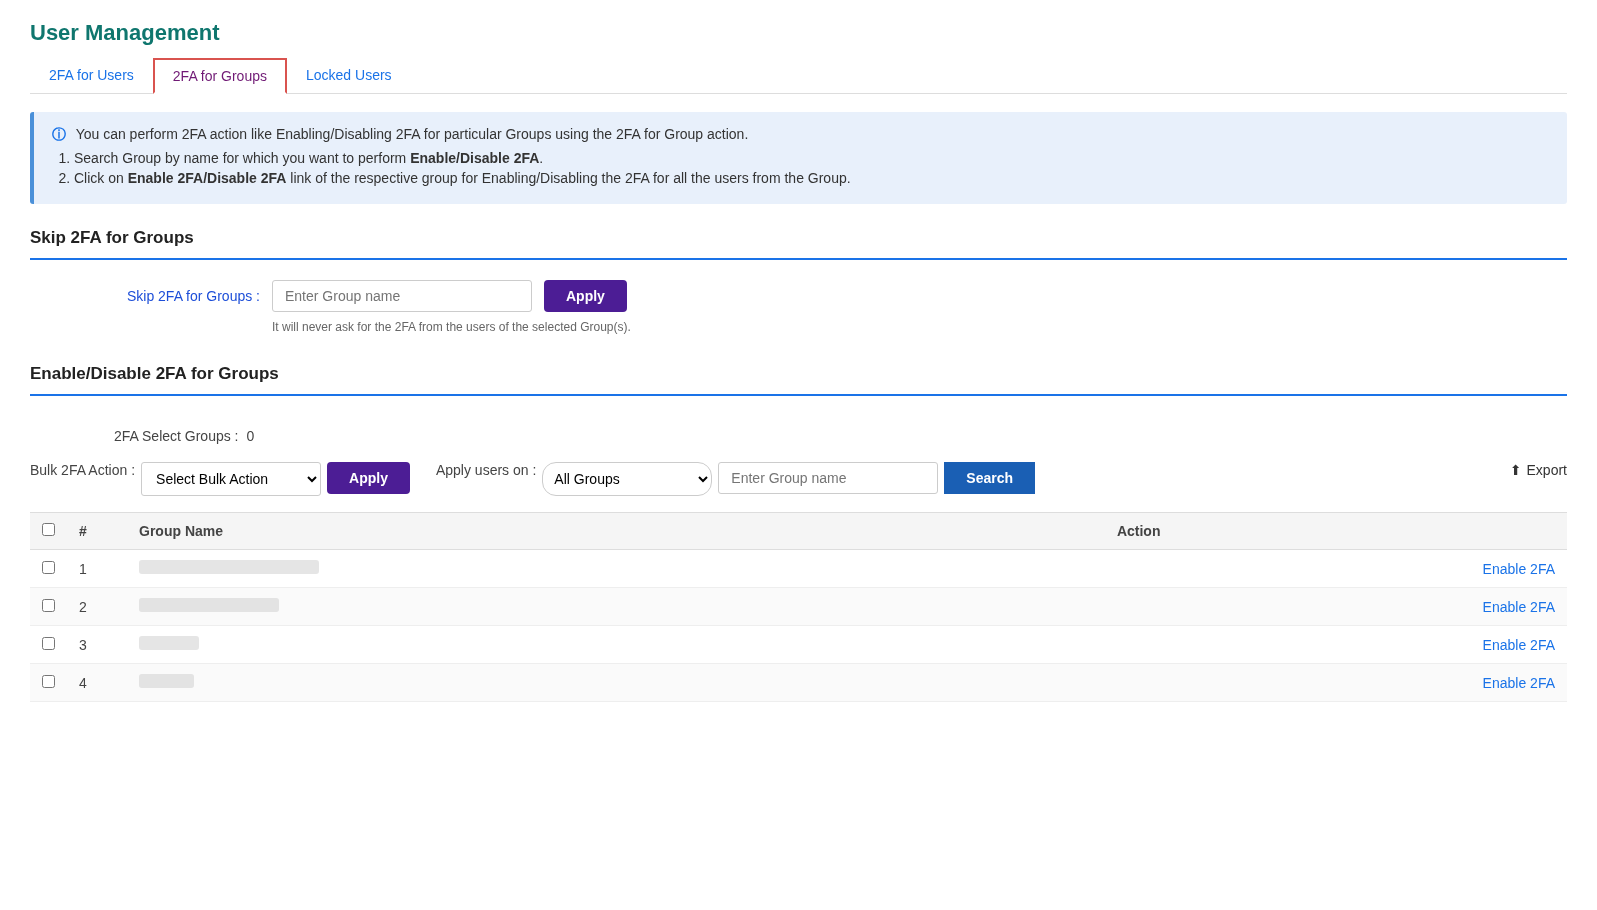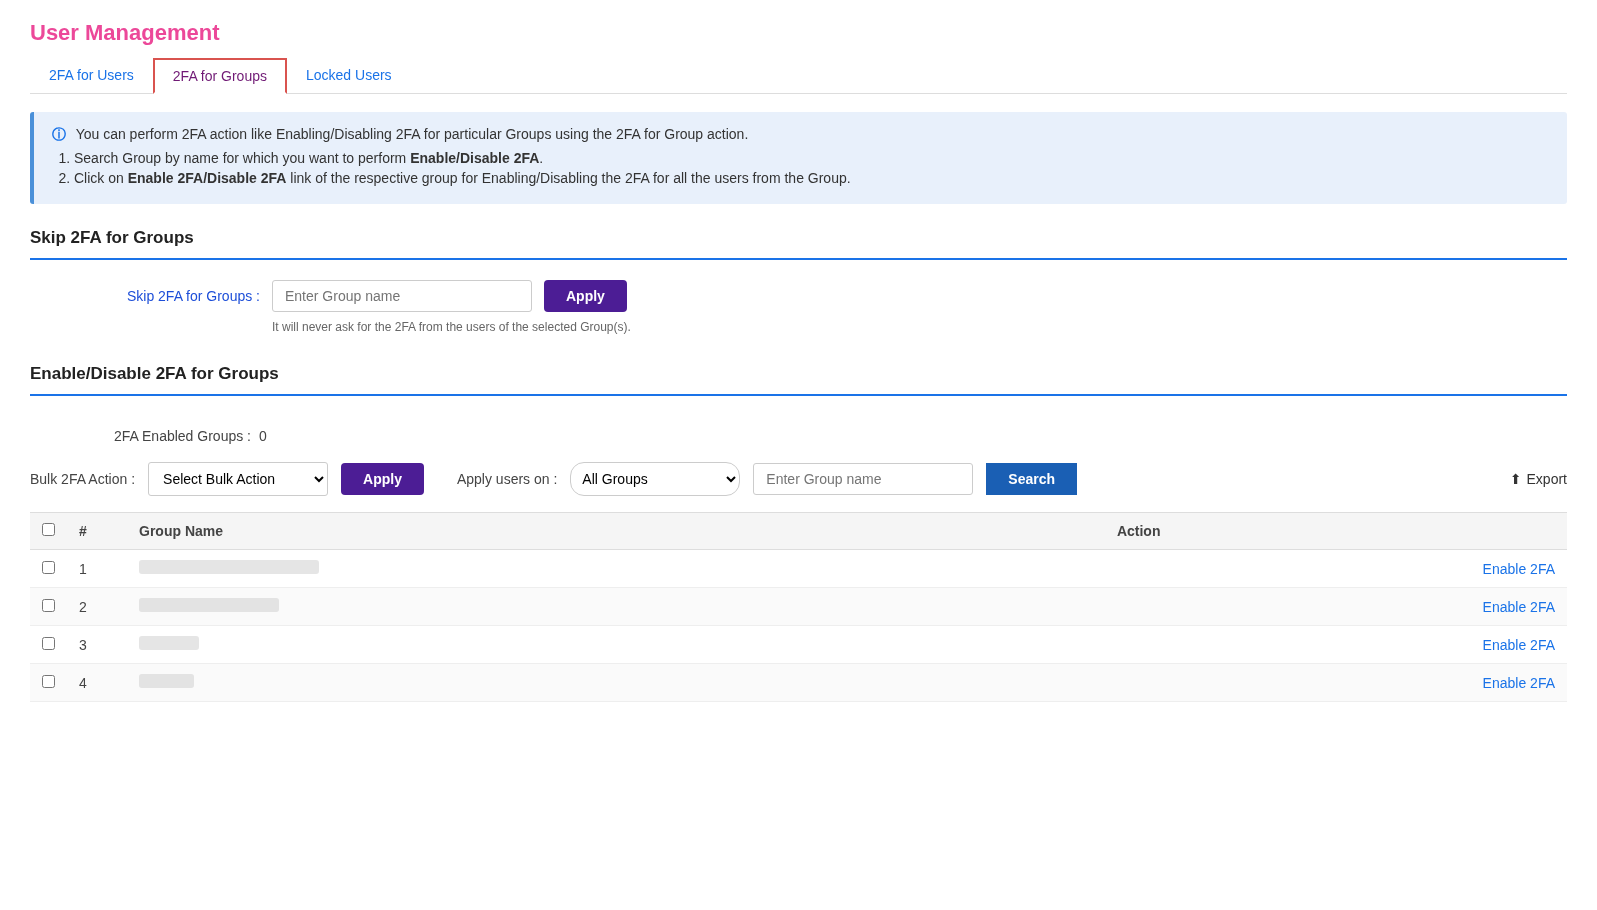--- a/index.html
+++ b/index.html
@@ -6,21 +6,21 @@
     body {
       font-family: Arial, sans-serif;
       font-size: 14px;
       color: #333;
       background: #fff;
       padding: 20px 30px;
     }
     h1 {
       font-size: 22px;
       font-weight: bold;
-      color: #ec4899;
+      color: #0f766e;
       margin-bottom: 12px;
     }
     .tabs {
       display: flex;
       gap: 0;
       border-bottom: 1px solid #ddd;
       margin-bottom: 18px;
     }
     .tab {
       padding: 8px 18px;
@@ -103,22 +103,22 @@
     }
     .section2 { margin-top: 30px; }
     .enabled-count {
       padding: 12px 0 18px 80px;
       font-size: 14px;
       color: #444;
     }
     .enabled-count span { margin-left: 4px; }
     .table-controls {
       display: flex;
-      align-items: center;
-      gap: 13px;
+      align-items: flex-start;
+      gap: 6px;
       margin-bottom: 16px;
       flex-wrap: wrap;
     }
     .bulk-label { font-size: 14px; color: #444; white-space: nowrap; }
     .select-control {
       border: 1px solid #ccc;
       padding: 7px 10px;
       border-radius: 3px;
       font-size: 14px;
       background: #fff;
@@ -239,21 +239,21 @@
     <button class="btn-primary">Apply</button>
   </div>
   <div class="hint-text">It will never ask for the 2FA from the users of the selected Group(s).</div>
 </div>
 
 <div class="section section2">
   <div class="section-title">Enable/Disable 2FA for Groups</div>
   <hr class="section-divider">
 
   <div class="enabled-count">
-    <span>2FA Enabled Groups :</span>
+    <span>2FA Select Groups :</span>
     <span>0</span>
   </div>
 
   <div class="table-controls">
     <span class="bulk-label">Bulk 2FA Action :</span>
     <select class="select-control">
       <option>Select Bulk Action</option>
     </select>
     <button class="btn-primary">Apply</button>
 

